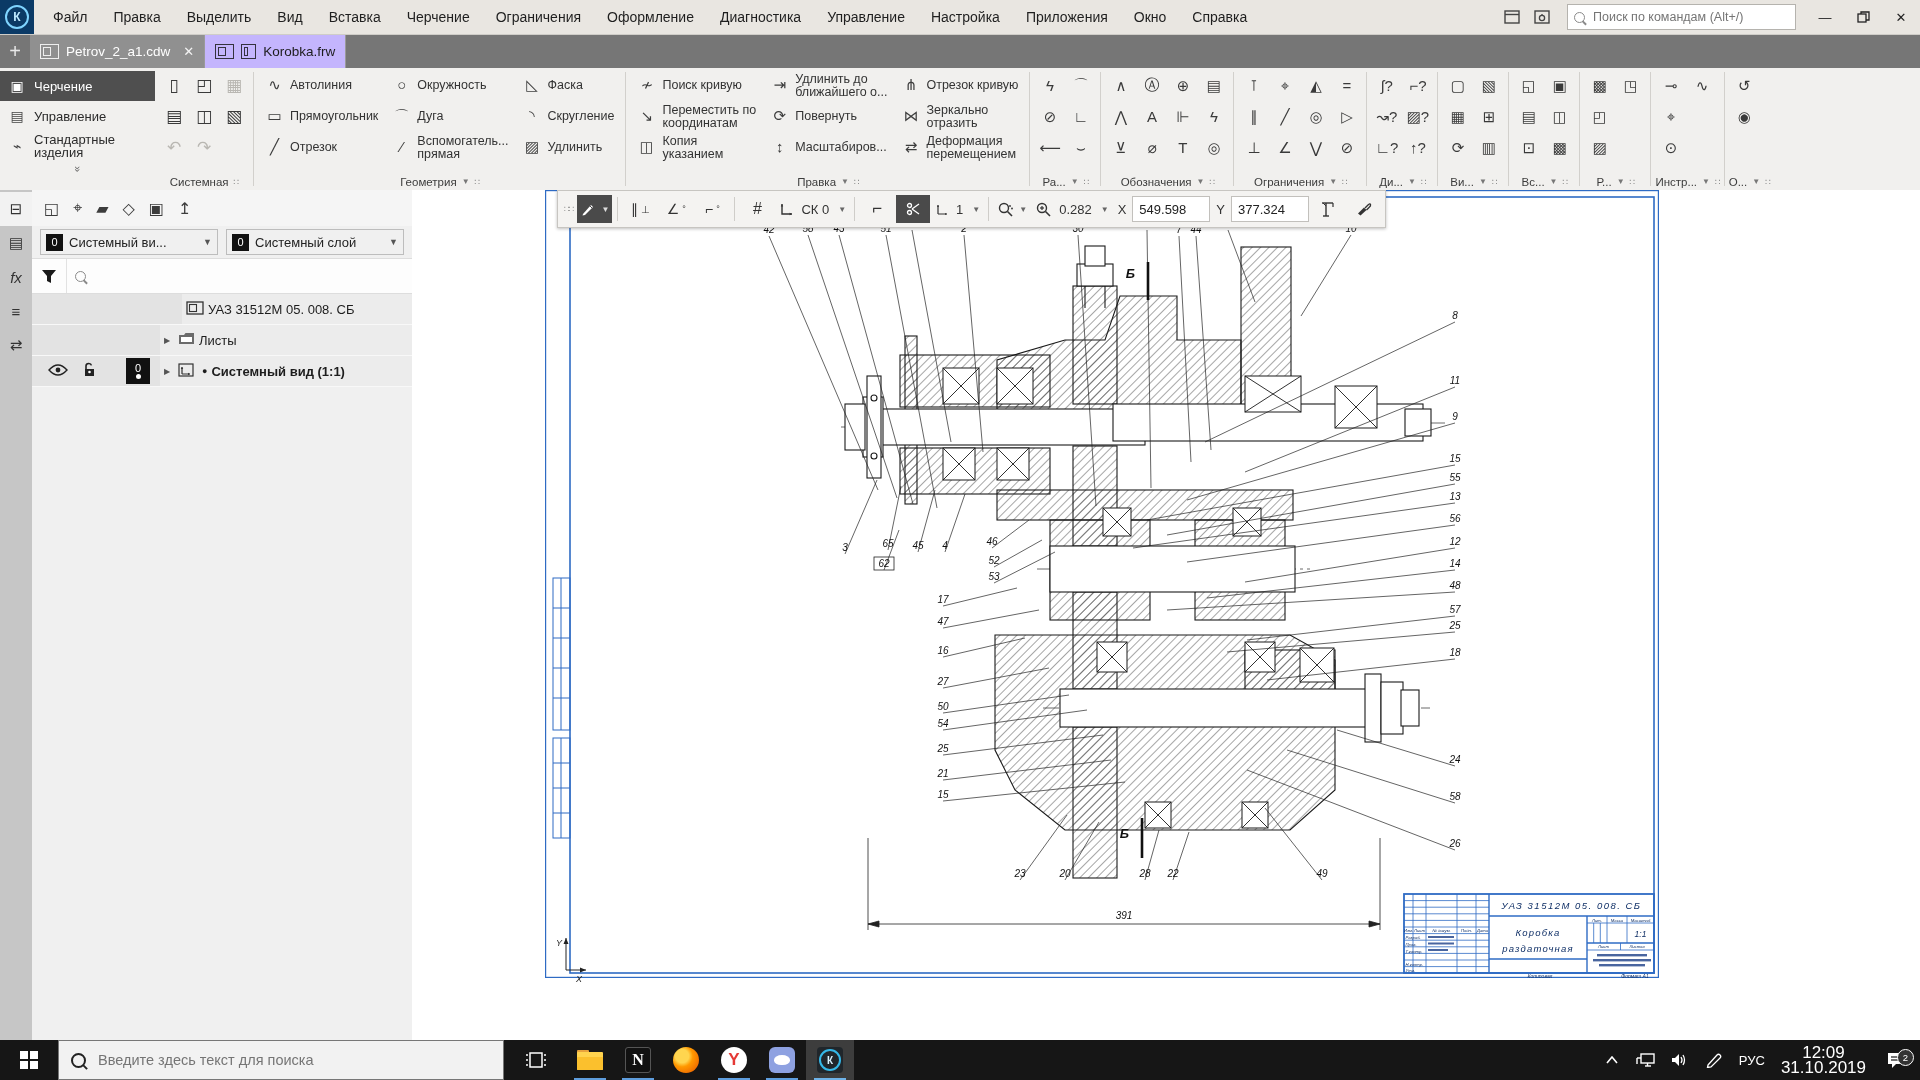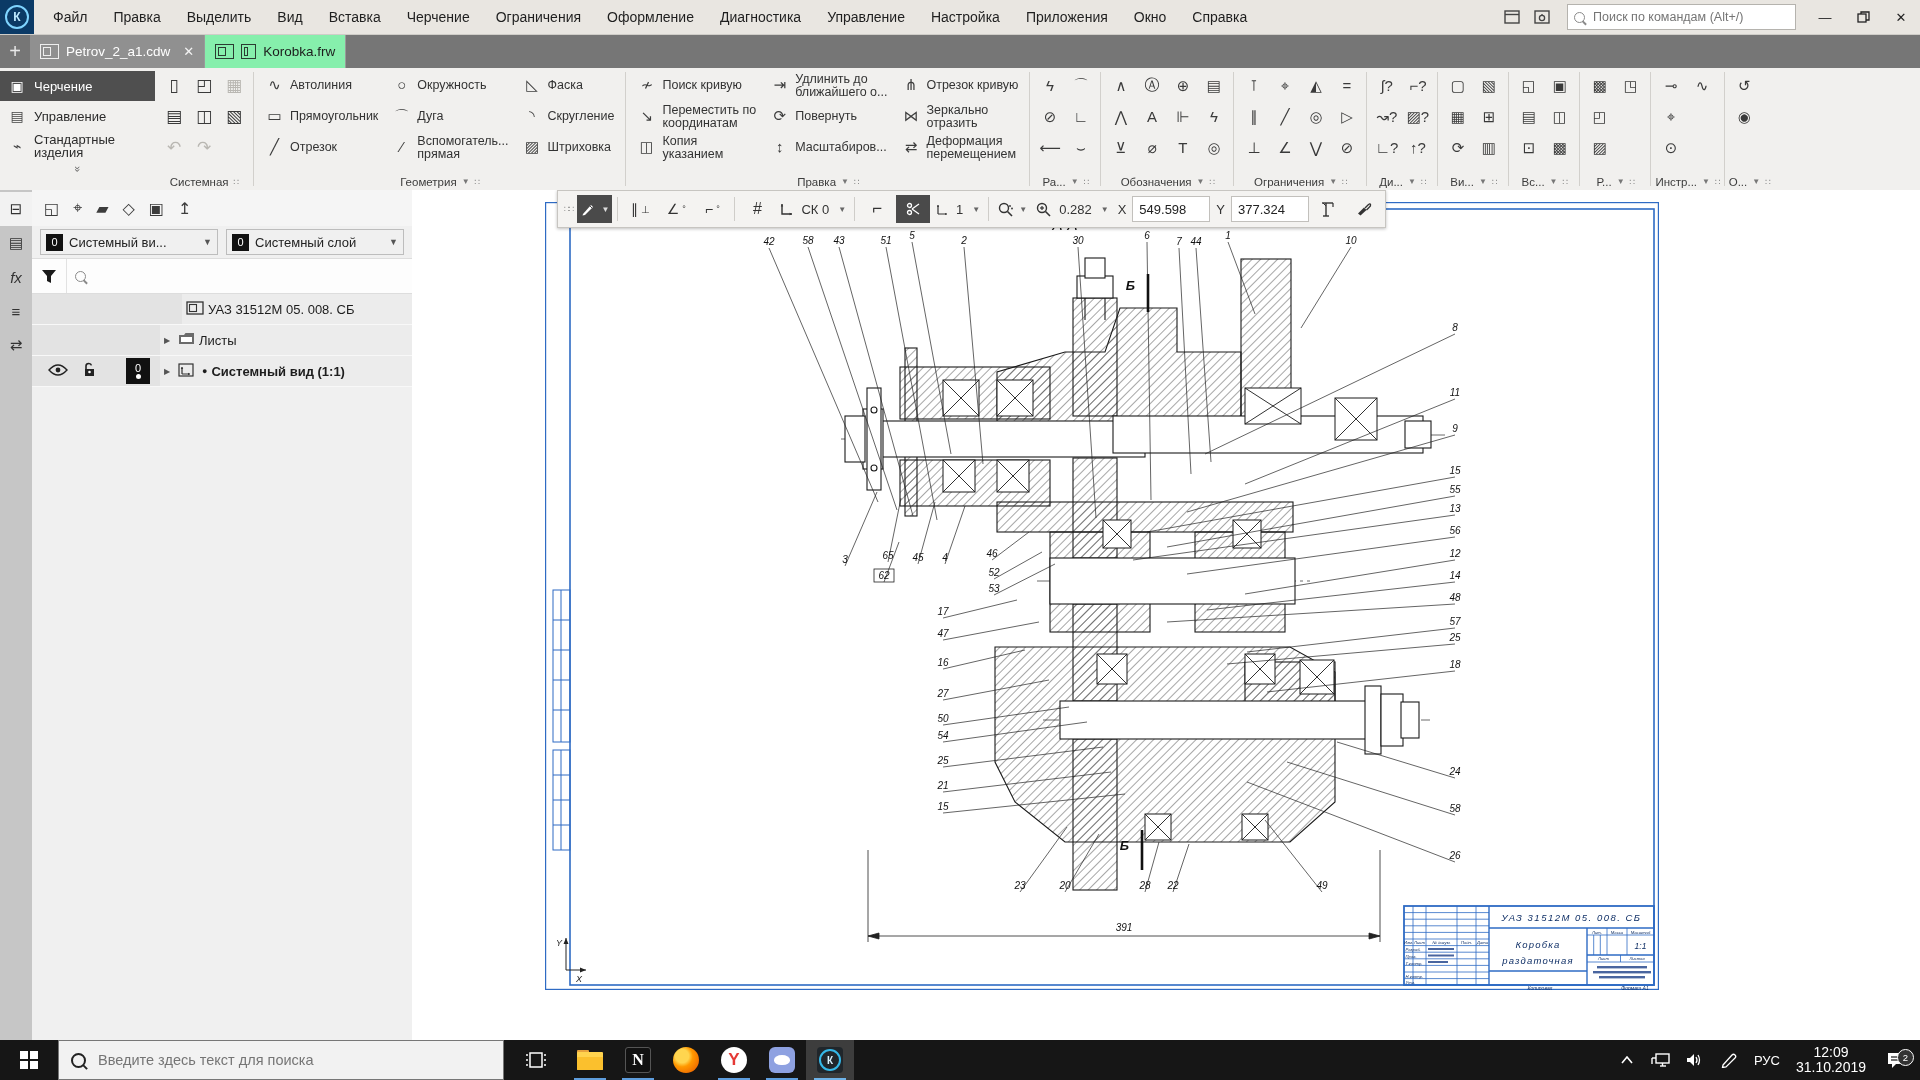--- a/index.html
+++ b/index.html
@@ -18,21 +18,21 @@
   #cmdsearch{width:215px;height:24px;background:#fff;border:1px solid #b5b3ae;display:flex;align-items:center;padding:0 6px;margin:0 10px}
   #cmdsearch input{border:none;outline:none;font-size:12.5px;width:100%;color:#333;background:transparent;font-family:inherit}
   .lens{width:9px;height:9px;border:1.5px solid #8a8a8a;border-radius:50%;position:relative;margin-right:6px;flex:0 0 auto}
   .lens:after{content:"";position:absolute;width:5px;height:1.5px;background:#8a8a8a;transform:rotate(45deg);left:7px;top:9px}
   .winbtn{width:38px;height:34px;display:flex;align-items:center;justify-content:center;font-size:13px;color:#222}
   
   #tabbar{position:absolute;left:0;top:34px;width:1920px;height:34px;background:#767676;display:flex;align-items:stretch}
   #tab-add{width:30px;display:flex;align-items:center;justify-content:center;color:#e8e8e8;font-size:20px}
   .doctab{display:flex;align-items:center;padding:0 10px;font-size:13.5px;gap:7px;border-right:1px solid #9a9a9a}
   .doctab.active{background:#909090;color:#fff}
-  .doctab.inactive{background:#86efac;color:#1c1c1c}
+  .doctab.inactive{background:#c4b5fd;color:#1c1c1c}
   .tabico{width:17px;height:13px;border:1.5px solid currentColor;position:relative;opacity:.85}
   .tabico:before{content:"";position:absolute;left:2px;top:2px;right:7px;bottom:2px;border:1px solid currentColor}
   .tabx{font-size:13px;margin-left:6px;opacity:.9}
   
   #ribbon{position:absolute;left:0;top:68px;width:1920px;height:122px;background:#f1f0ee;display:flex;
     border-bottom:1px solid #c9c7c2;overflow:hidden}
   #rib-left{width:155px;flex:0 0 auto;display:flex;flex-direction:column;padding-top:3px}
   .mode-tab{height:30px;display:flex;align-items:center;gap:8px;padding:0 8px;font-size:13px;color:#2b2b2b}
   .mode-tab .mticon{font-size:14px;width:18px;text-align:center;color:#444}
   .mode-tab.active{background:#4f4f4f;color:#fff}
@@ -71,21 +71,21 @@
   #funnel{width:34px;height:100%;display:flex;align-items:center;justify-content:center;border-right:1px solid #e2e2e2}
   #panel-filter input{border:none;outline:none;background:transparent;flex:1;font-size:13px;font-family:inherit;color:#333}
   .tree-row{height:30px;display:flex;align-items:center;background:#ececec;border-bottom:1px solid #f8f8f8;font-size:13px;color:#1d1d1d}
   .tree-gutter{width:150px;height:100%;background:#e3e3e3;display:flex;align-items:center;flex:0 0 auto}
   .tree-exp{width:14px;font-size:9px;color:#444;text-align:center}
   .tico{margin:0 4px;flex:0 0 auto}
   .tree-label{white-space:nowrap;overflow:hidden}
   .tree-label.bold{font-weight:bold}
   
   #canvas{position:absolute;left:412px;top:190px;width:1508px;height:850px;background:#fff;overflow:hidden}
-  #sheetwrap{position:absolute;left:133px;top:12px;width:1114px;height:788px}
+  #sheetwrap{position:absolute;left:133px;top:0;width:1114px;height:788px}
   
   #fltb{position:absolute;left:145px;top:0px;height:36px;background:#f4f3f1;border:1px solid #c7c5c1;
     box-shadow:0 1px 3px rgba(0,0,0,.25);display:flex;align-items:center;padding:0 4px;gap:2px;z-index:20}
   .ft-grip{color:#9a9a9a;font-size:9px;letter-spacing:-1px;margin:0 2px}
   .ftbtn{height:28px;min-width:28px;display:flex;align-items:center;justify-content:center;color:#333;font-size:14px;gap:3px;padding:0 3px}
   .ftbtn.dark{background:#4a4a4a;color:#fff}
   .ftsep{width:1px;height:24px;background:#cfcdc9;margin:0 3px}
   .ftdd{font-size:8px;color:#666;margin-left:2px}
   .ftbtn.dark .ftdd{color:#ddd}
   .ftfield{height:24px;background:#fff;border:1px solid #c2c0bc;display:flex;align-items:center;padding:0 6px;font-size:13px;color:#222;min-width:64px}
@@ -100,21 +100,21 @@
   #tb-search{width:420px;background:#f2f2f2;border:1px solid #777;display:flex;align-items:center;padding:0 12px;gap:10px}
   #tb-search input{border:none;outline:none;background:transparent;font-size:14.5px;color:#333;width:100%;font-family:inherit}
   .tb-lens{width:11px;height:11px;border:2px solid #222;border-radius:50%;position:relative;flex:0 0 auto}
   .tb-lens:after{content:"";position:absolute;width:6px;height:2px;background:#222;transform:rotate(45deg);left:9px;top:11px}
   .tbicon{width:48px;display:flex;align-items:center;justify-content:center;position:relative}
   .tbicon.active{background:#3d3d3d}
   .runline{position:absolute;bottom:0;left:8px;right:8px;height:2.5px;background:#5e9ddd}
   #tray{margin-left:auto;display:flex;align-items:center;gap:0}
   .trayic{width:34px;display:flex;align-items:center;justify-content:center;color:#fff}
   #lang{color:#fff;font-size:13px;padding:0 8px}
-  #clock{color:#fff;font-size:14px;text-align:center;line-height:15px;padding:0 8px}
+  #clock{color:#fff;font-size:17px;text-align:center;line-height:15px;padding:0 8px}
   #notif{width:44px;display:flex;align-items:center;justify-content:center;position:relative;margin-right:2px}
   #notifbadge{position:absolute;right:4px;bottom:3px;width:15px;height:15px;border-radius:50%;background:#333;
     border:1.5px solid #fff;color:#fff;font-size:9.5px;display:flex;align-items:center;justify-content:center}
   
   .folder{width:26px;height:20px;position:relative}
   .folder .back{position:absolute;left:0;top:0;width:12px;height:5px;background:#e8a33d;border-radius:1px}
   .folder .body{position:absolute;left:0;top:2px;width:26px;height:18px;background:#ffd34e;border-radius:1px}
   .folder .front{position:absolute;left:0;top:7px;width:26px;height:13px;background:#fbc02d;border-radius:1px}
   .notion{width:24px;height:24px;background:#111;border:1px solid #555;color:#fff;font-family:"Liberation Serif",serif;
     font-weight:bold;font-size:16px;display:flex;align-items:center;justify-content:center;border-radius:3px}
@@ -239,21 +239,21 @@
         </div>
         <div class="rib-col">
           <div class="rib-btn"><span class="ri">○</span><span>Окружность</span></div>
           <div class="rib-btn"><span class="ri">⌒</span><span>Дуга</span></div>
           <div class="rib-btn"><span class="ri">⁄</span><span>Вспомогатель...
 прямая</span></div>
         </div>
         <div class="rib-col">
           <div class="rib-btn"><span class="ri">◺</span><span>Фаска</span></div>
           <div class="rib-btn"><span class="ri">◝</span><span>Скругление</span></div>
-          <div class="rib-btn"><span class="ri">▨</span><span>Штриховка</span></div>
+          <div class="rib-btn"><span class="ri">▨</span><span>Удлинить</span></div>
         </div>
       </div>
     <div class="rib-cap">
       <span>Геометрия</span>
         <span class="dd">▼</span>
         <span class="grip">∷</span>
     </div>
   </div>
   <div class="rib-sep"></div>
   <div class="rib-group" id="g-edit">

